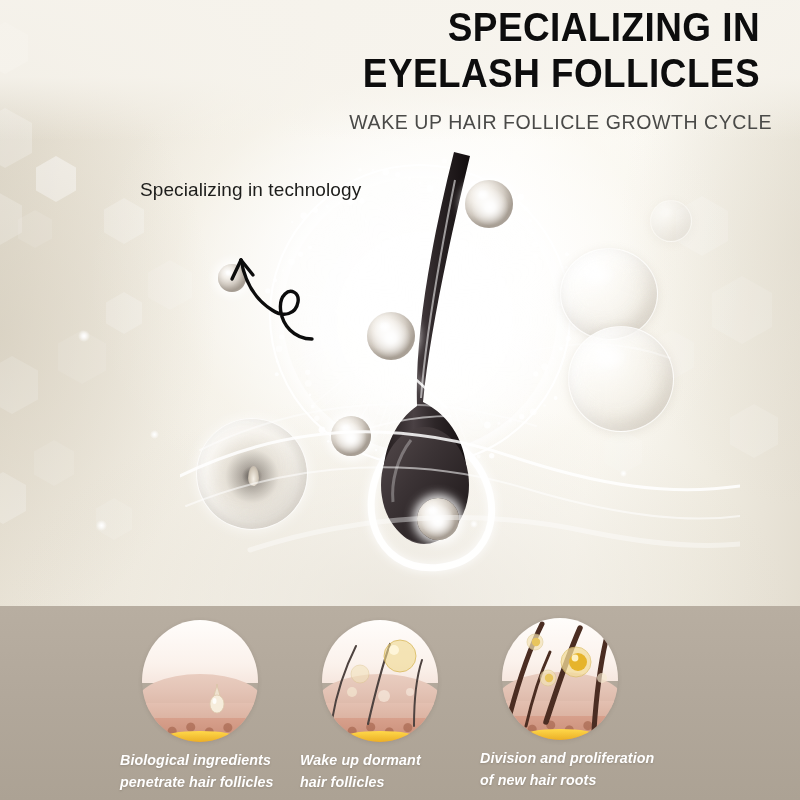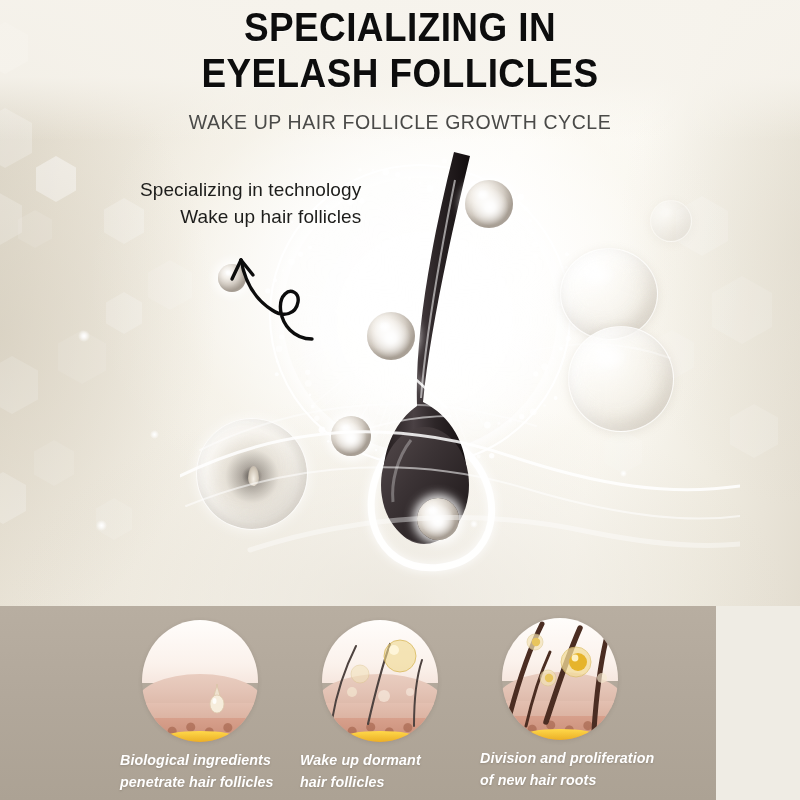--- a/index.html
+++ b/index.html
@@ -35,21 +35,21 @@
   .hex.dim{background:rgba(255,255,255,0.30);}
   .hex.faint{background:rgba(255,255,255,0.16);}
 
   
   .header-wash{
     position:absolute;left:0;top:0;width:800px;height:140px;
     background:linear-gradient(180deg, rgba(246,243,236,0.96) 0%, rgba(246,243,236,0.88) 55%, rgba(246,243,236,0.0) 100%);
     pointer-events:none;
   }
 
-  .titles{position:absolute;left:0;top:0;width:800px;text-align:center;z-index:6;}
+  .titles{position:absolute;left:0;top:0;width:800px;text-align:right;z-index:6;}
   .title-line{
     color:#0d0d0d;font-weight:bold;font-size:41px;line-height:42px;
     letter-spacing:0.5px;font-family:"Liberation Sans", sans-serif;
     transform:scaleX(0.90);transform-origin:center;
     text-shadow:0 1px 0 rgba(255,255,255,0.6);
   }
   #title1{margin-top:6px;}
   #title2{margin-top:4px;}
   .subtitle{
     margin-top:16px;color:#4a4a48;font-size:21px;letter-spacing:0.6px;
@@ -114,21 +114,21 @@
 
   .wisp{position:absolute;left:180px;top:300px;width:560px;height:280px;pointer-events:none;}
   .sparkle{
     position:absolute;border-radius:50%;
     background:radial-gradient(circle,#fff 0%,rgba(255,255,255,0.75) 25%,rgba(255,255,255,0) 72%);
     pointer-events:none;
   }
 
   
   .bottom{
-    position:absolute;left:0;top:606px;width:716px;height:194px;
+    position:absolute;left:0;top:606px;width:800px;height:194px;
     background:linear-gradient(180deg,#b8aea1 0%, #b2a89b 45%, #aca294 100%);
   }
   .panels{position:absolute;left:0;top:0;width:800px;height:194px;}
   .panel{position:absolute;width:240px;}
   .circle{
     position:relative;width:116px;height:122px;border-radius:50%;overflow:hidden;
     box-shadow:0 1px 4px rgba(90,80,70,0.18);
   }
   .sk-air{position:absolute;left:0;top:0;width:100%;height:52%;background:linear-gradient(180deg,#fffdfb 0%, #fbf2ec 70%, #f6e7df 100%);}
   .sk-epi{position:absolute;left:-4%;top:44%;width:108%;height:30%;
@@ -462,21 +462,20 @@
 
     <div class="sparkle" style="left:78px;top:330px;width:12px;height:12px;"></div>
     <div class="sparkle" style="left:150px;top:430px;width:9px;height:9px;"></div>
     <div class="sparkle" style="left:96px;top:520px;width:11px;height:11px;"></div>
     <div class="sparkle" style="left:286px;top:188px;width:7px;height:7px;"></div>
     <div class="sparkle" style="left:470px;top:520px;width:8px;height:8px;"></div>
     <div class="sparkle" style="left:620px;top:470px;width:7px;height:7px;"></div>
 
     <div class="annot">
       <div class="annot-line">Specializing in technology</div>
-      <div class="annot-line l2">Wake up hair follicles</div>
     </div>
     <svg class="arrowsvg" viewBox="0 0 105 100">
       <g fill="none" stroke="#0c0c0c" stroke-width="3.4" stroke-linecap="round">
         <path d="M19 12 C23 34 34 52 50 62 C62 70 74 66 76 54 C77.5 45 69 40 63 46 C55 54 58 72 68 82 C74 88 82 91 90 91"></path>
         <path d="M19 12 L10 31"></path>
         <path d="M19 12 L31 27"></path>
       </g>
     </svg>
 
     <div class="header-wash"></div>

